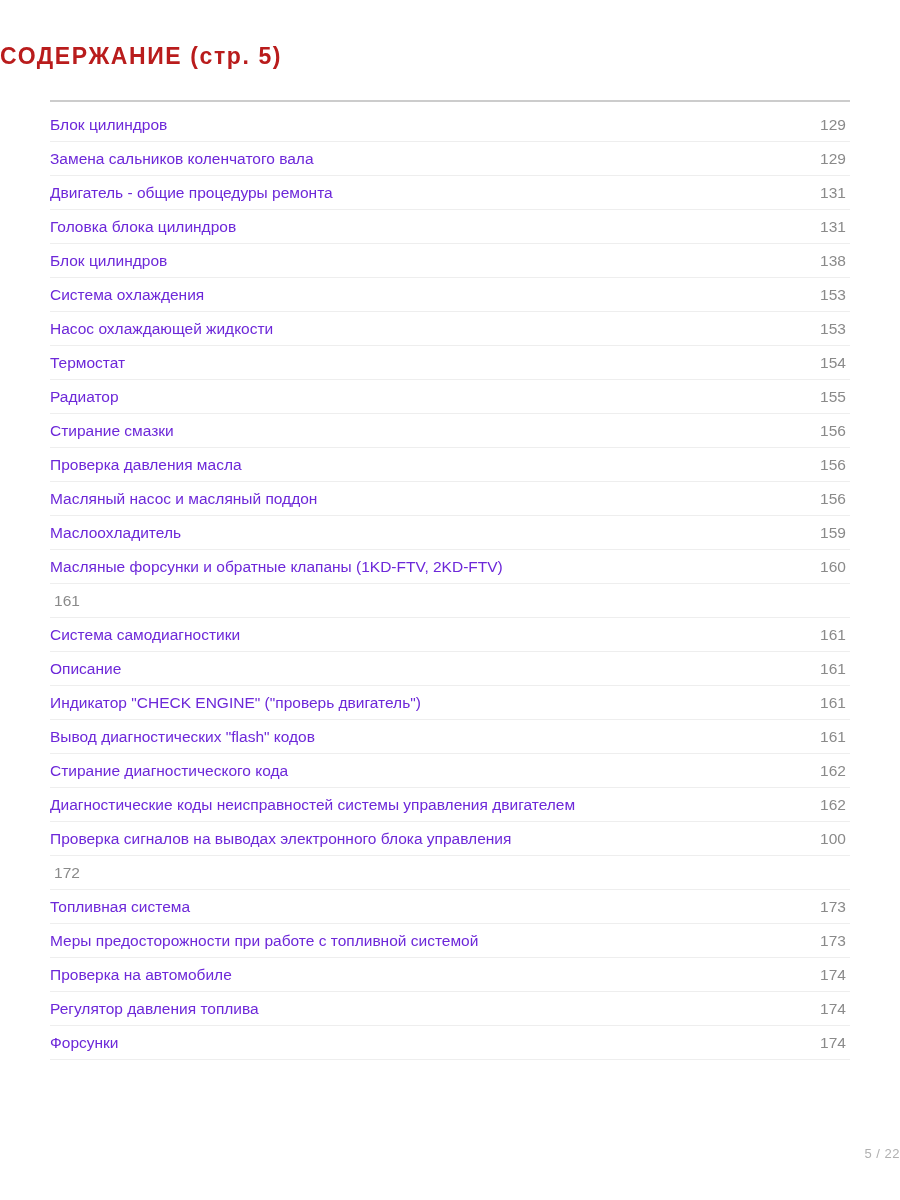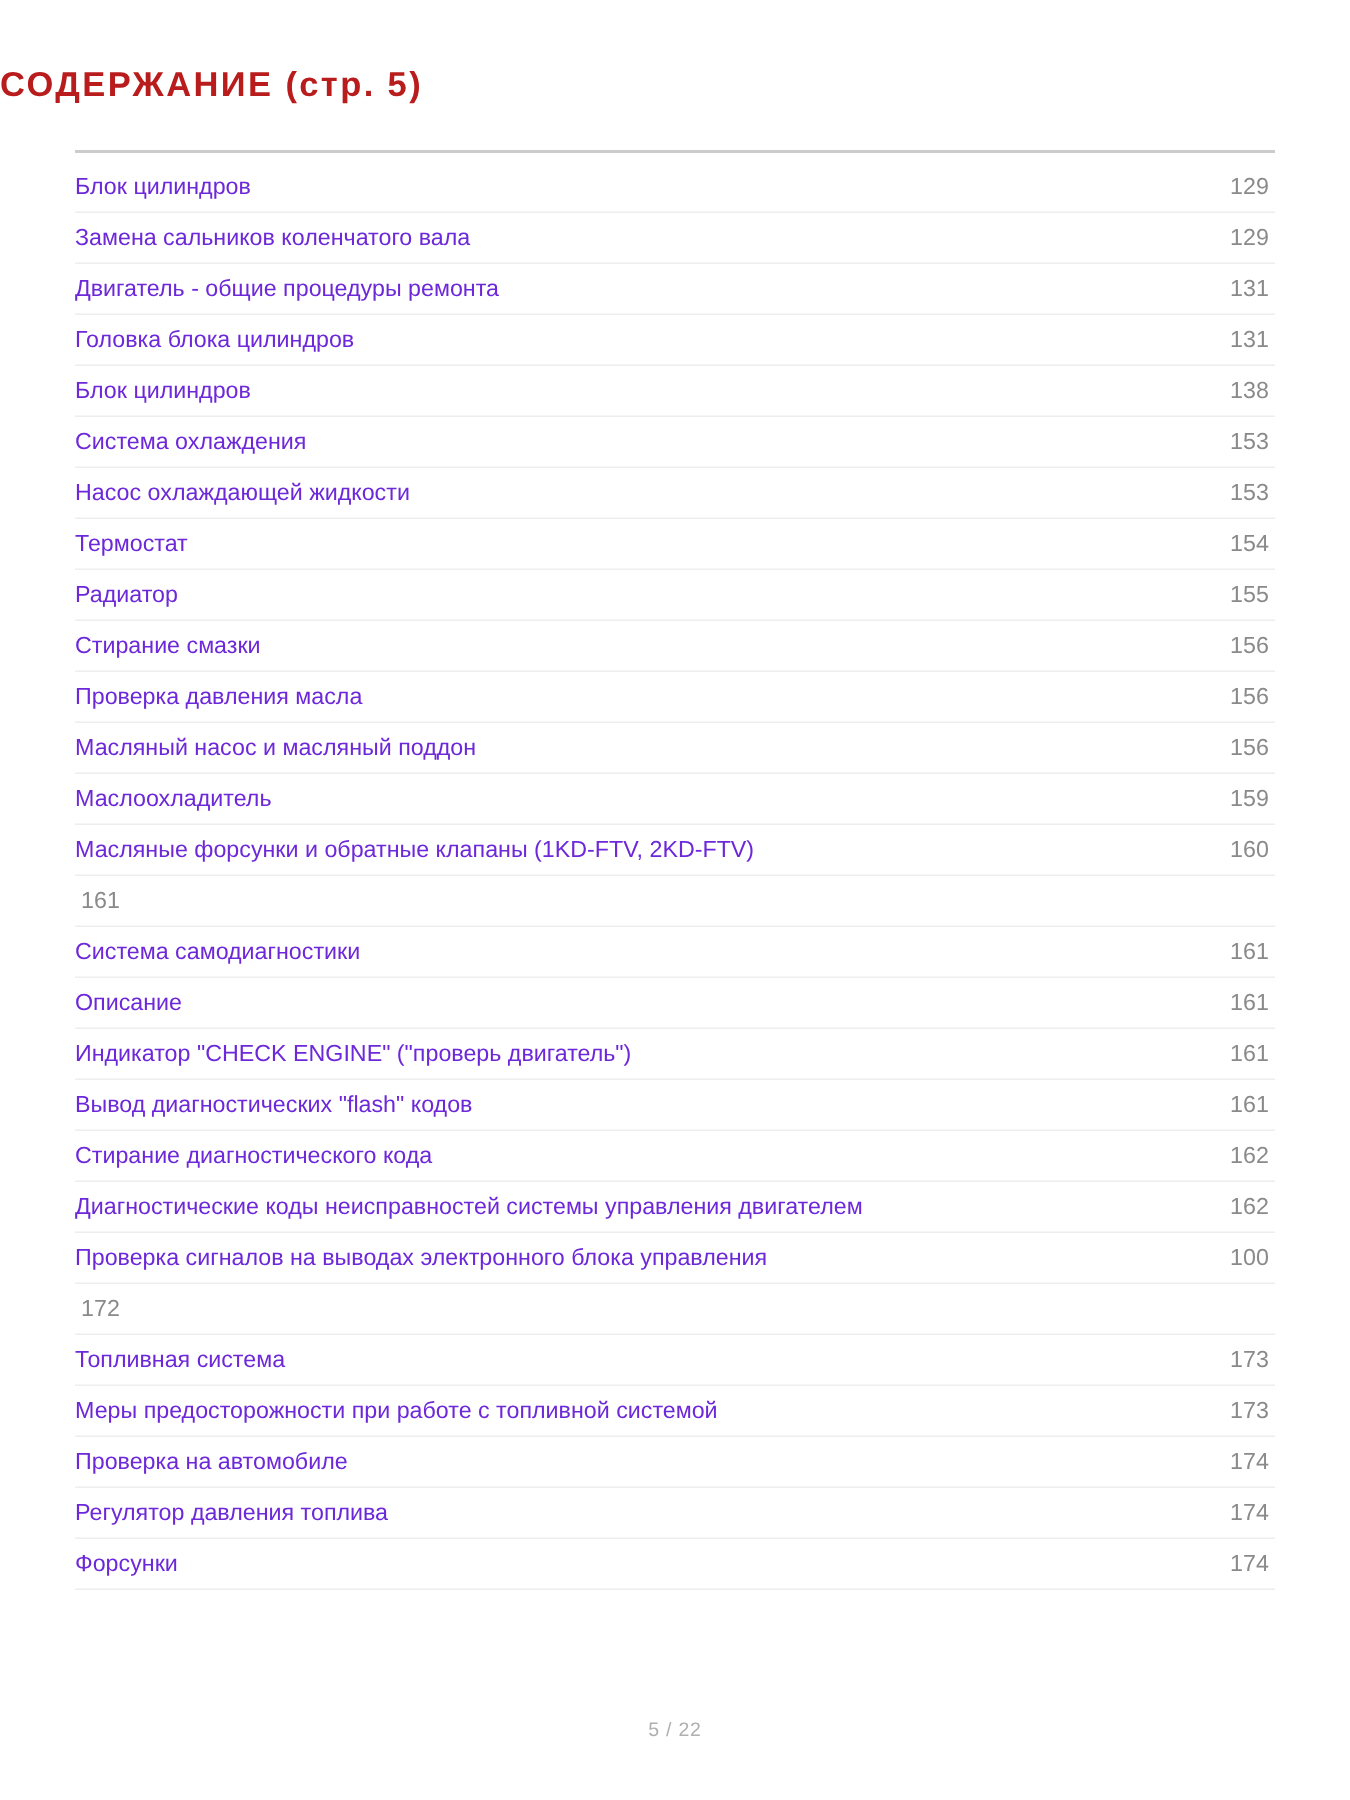--- a/index.html
+++ b/index.html
@@ -73,21 +73,21 @@
     white-space: nowrap;
     flex: 0 0 auto;
     text-align: center;
     min-width: 34px;
   }
   .footer {
     position: absolute;
     left: 0;
     right: 0;
     bottom: 38px;
-    text-align: center;
+    text-align: right;
   }
   .footer .page-indicator {
     font-size: 13px;
     color: #b0b0b0;
     letter-spacing: 0.5px;
   }
 </style>
 </head>
 <body>
 

